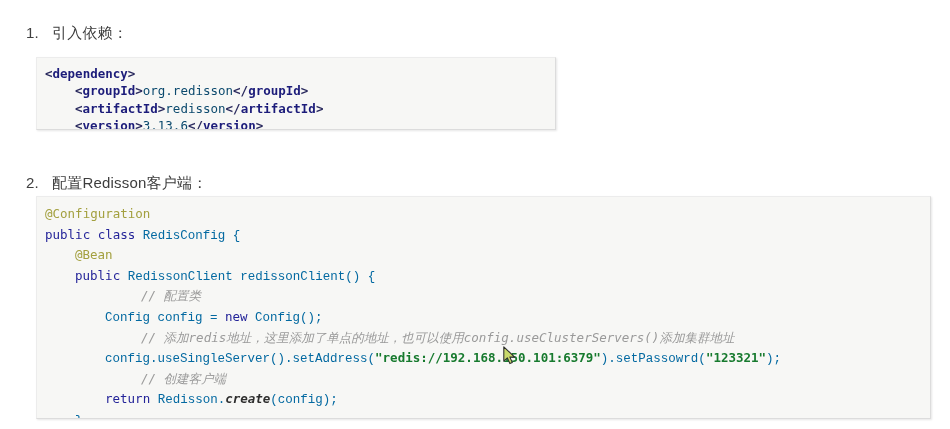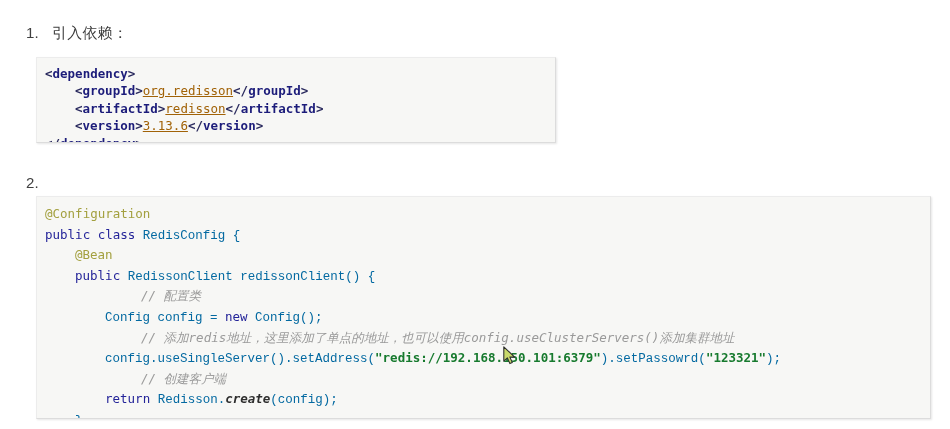--- a/index.html
+++ b/index.html
@@ -53,40 +53,40 @@
     line-height: 15.2px;
     white-space: pre;
     overflow: hidden;
     box-sizing: border-box;
   }
 
   #code-xml {
     left: 36px;
     top: 57px;
     width: 520px;
-    height: 86px;
+    height: 73px;
     padding: 7px 7px 7px 8px;
   }
 
   #code-java {
     left: 36px;
     top: 196px;
     width: 895px;
     height: 223px;
     padding: 7px 26px 7px 8px;
   }
 
   .line { display: block; height: 15.2px; }
   #code-java .line { height: 20.6px; line-height: 20.6px; }
   #code-xml  .line { height: 17.4px; line-height: 17.4px; }
 
   
   .tok-tag      { color: #1c1c7a; font-weight: bold; }
   .tok-punct    { color: #2a2a5e; font-weight: bold; }
-  .tok-text     { color: #a16207; text-decoration: underline; }
+  .tok-text     { color: #0c4a6e; }
   .tok-kw       { color: #242499; font-weight: normal; }
   .tok-anno     { color: #a3a03f; }
   .tok-comment  { color: #9a9a9a; font-style: italic; margin-left: 36px; }
   .tok-str      { color: #177a2e; font-weight: bold; }
   .tok-plain    { color: #0369a1; font-family: Liberation Mono, monospace; }
   .tok-method   { color: #2e2e2e; font-style: italic; font-weight: bold; }
 
   
   #cursor {
     position: absolute;
@@ -102,19 +102,20 @@
 
 <div class="step" id="step1">
   <span class="num">1.</span>
   <span class="txt">引入依赖：</span>
 </div>
 
 <div class="codeblock" id="code-xml"><span class="line"><span class="tok-punct">&lt;</span><span class="tok-tag">dependency</span><span class="tok-punct">&gt;</span></span><span class="line"><span class="tok-plain">    </span><span class="tok-punct">&lt;</span><span class="tok-tag">groupId</span><span class="tok-punct">&gt;</span><span class="tok-text">org.redisson</span><span class="tok-punct">&lt;/</span><span class="tok-tag">groupId</span><span class="tok-punct">&gt;</span></span><span class="line"><span class="tok-plain">    </span><span class="tok-punct">&lt;</span><span class="tok-tag">artifactId</span><span class="tok-punct">&gt;</span><span class="tok-text">redisson</span><span class="tok-punct">&lt;/</span><span class="tok-tag">artifactId</span><span class="tok-punct">&gt;</span></span><span class="line"><span class="tok-plain">    </span><span class="tok-punct">&lt;</span><span class="tok-tag">version</span><span class="tok-punct">&gt;</span><span class="tok-text">3.13.6</span><span class="tok-punct">&lt;/</span><span class="tok-tag">version</span><span class="tok-punct">&gt;</span></span><span class="line"><span class="tok-punct">&lt;/</span><span class="tok-tag">dependency</span><span class="tok-punct">&gt;</span></span></div>
 
 <div class="step" id="step2">
   <span class="num">2.</span>
+  <span class="txt">配置Redisson客户端：</span>
 </div>
 
 <div class="codeblock" id="code-java"><span class="line"><span class="tok-anno">@Configuration</span></span><span class="line"><span class="tok-kw">public class</span><span class="tok-plain"> RedisConfig {</span></span><span class="line"><span class="tok-plain">    </span><span class="tok-anno">@Bean</span></span><span class="line"><span class="tok-plain">    </span><span class="tok-kw">public</span><span class="tok-plain"> RedissonClient redissonClient() {</span></span><span class="line"><span class="tok-plain">        </span><span class="tok-comment">// 配置类</span></span><span class="line"><span class="tok-plain">        Config config = </span><span class="tok-kw">new</span><span class="tok-plain"> Config();</span></span><span class="line"><span class="tok-plain">        </span><span class="tok-comment">// 添加redis地址，这里添加了单点的地址，也可以使用config.useClusterServers()添加集群地址</span></span><span class="line"><span class="tok-plain">        config.useSingleServer().setAddress(</span><span class="tok-str">"redis://192.168.150.101:6379"</span><span class="tok-plain">).setPassowrd(</span><span class="tok-str">"123321"</span><span class="tok-plain">);</span></span><span class="line"><span class="tok-plain">        </span><span class="tok-comment">// 创建客户端</span></span><span class="line"><span class="tok-plain">        </span><span class="tok-kw">return</span><span class="tok-plain"> Redisson.</span><span class="tok-method">create</span><span class="tok-plain">(config);</span></span><span class="line"><span class="tok-plain">    }</span></span></div>
 
 <svg id="cursor" viewBox="0 0 14 19" style="left: 503px; top: 346px;">
   <polygon points="0.8,0.8 0.8,15.2 4.4,11.9 6.9,17.6 9.3,16.6 6.9,11.1 11.6,11.1" fill="#c9d96b" stroke="#2f2f2f" stroke-width="1.1" stroke-linejoin="round"></polygon>
 </svg>
 
 </body></html>

